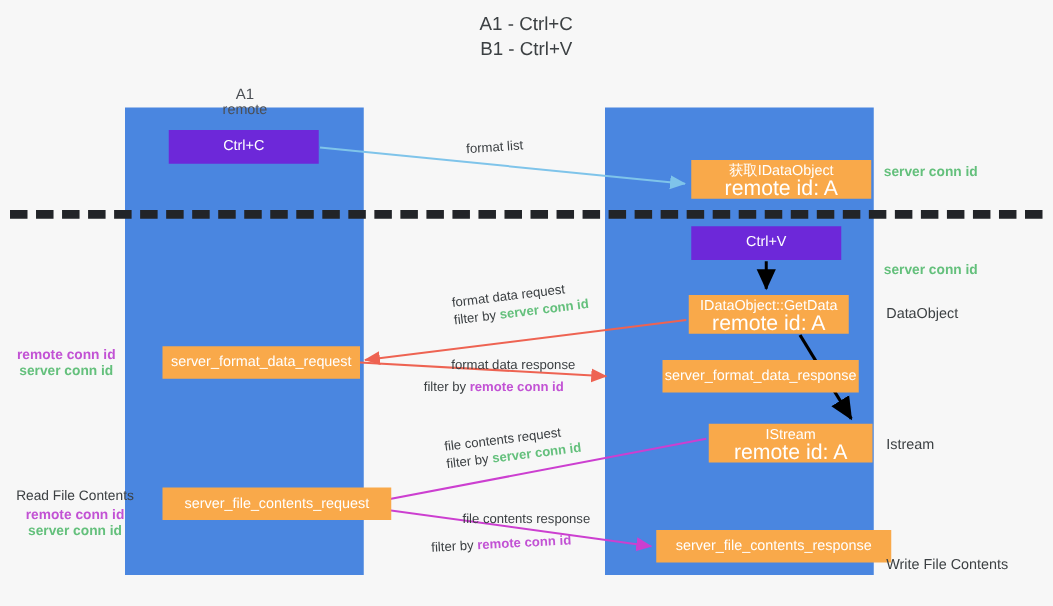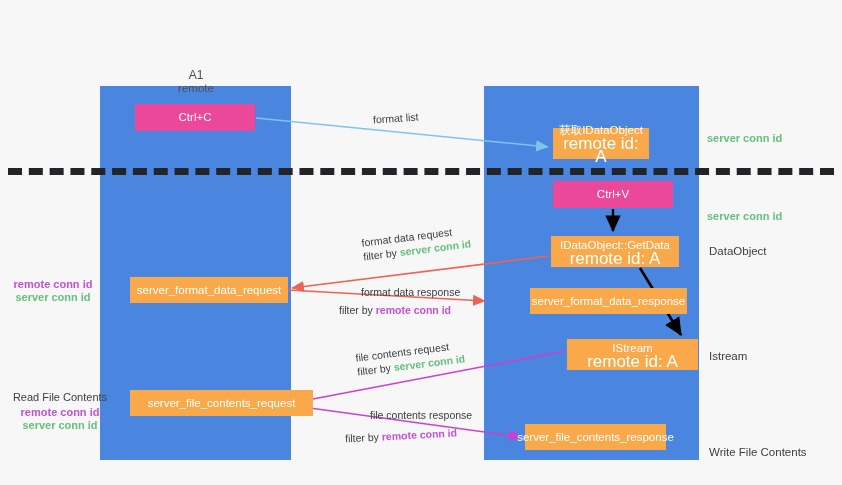--- a/index.html
+++ b/index.html
@@ -41,32 +41,32 @@
   
   .box{
     box-sizing:border-box;
     display:flex;flex-direction:column;
     align-items:center;justify-content:center;
     color:#ffffff;font-size:11.5px;line-height:13px;
     text-align:center;
     padding:2px 4px;
   }
   .box .l2{font-size:17px;}
-  .green{background:#ec4899;}
+  .green{background:#6d28d9;}
   .orange{background:#f9a94a;}
 
   #b-ctrlc{left:135px;top:104px;width:120px;height:27px;}
-  #b-getido{left:553px;top:128px;width:96px;height:31px;}
+  #b-getido{left:553px;top:128px;width:144px;height:31px;}
   #b-ctrlv{left:553px;top:181px;width:120px;height:27px;}
   #b-getdata{left:551px;top:236px;width:128px;height:31px;}
   #b-istream{left:567px;top:339px;width:131px;height:31px;}
   #b-fmt-req{left:130px;top:277px;width:158px;height:26px;}
   #b-fmt-res{left:489px;top:288px;width:157px;height:26px;margin-left:41px;}
   #b-file-req{left:130px;top:390px;width:183px;height:26px;}
-  #b-file-res{left:525px;top:424px;width:141px;height:26px;}
+  #b-file-res{left:525px;top:424px;width:188px;height:26px;}
 
   
   .ann{font-size:11px;line-height:13px;color:#3c4043;}
   .green-t{color:#64c07c;font-weight:bold;}
   .purple-t{color:#c252d4;font-weight:bold;}
   .plain{color:#3c4043;}
 
   #ann-srv1{left:707px;top:132px;}
   #ann-srv2{left:707px;top:210px;}
   #ann-dataobject{left:709px;top:245px;font-size:11.5px;}
@@ -94,20 +94,24 @@
   #lab-fcres{left:370px;top:408px;}
   #lab-fcres .r2{display:block;margin-top:6px;margin-left:-25px;transform:rotate(-3deg);}
 
   svg#wires{position:absolute;left:0;top:0;width:842px;height:485px;pointer-events:none;}
 </style>
 </head>
 <body>
 
 <div id="stage">
 
+  <div class="abs" id="title">
+    <div>A1 - Ctrl+C</div>
+    <div>B1 - Ctrl+V</div>
+  </div>
 
   <div class="abs lane" id="lane-a"></div>
   <div class="abs lane" id="lane-b"></div>
 
   <div class="abs lane-head" id="head-a">
     <div class="big">A1</div>
     <div>remote</div>
   </div>
 
   <svg id="wires" viewBox="0 0 842 485">

